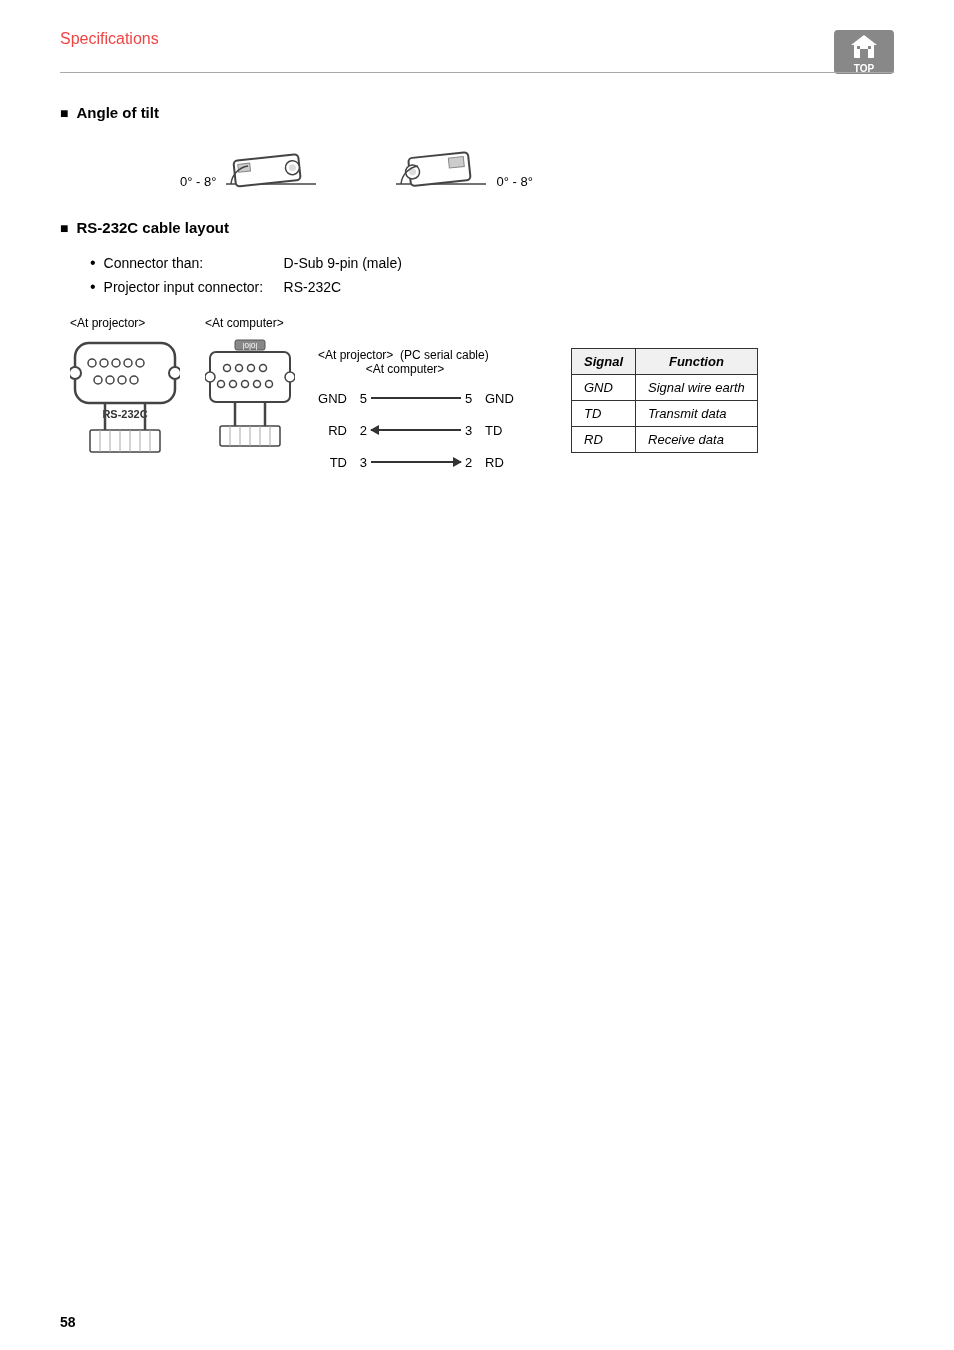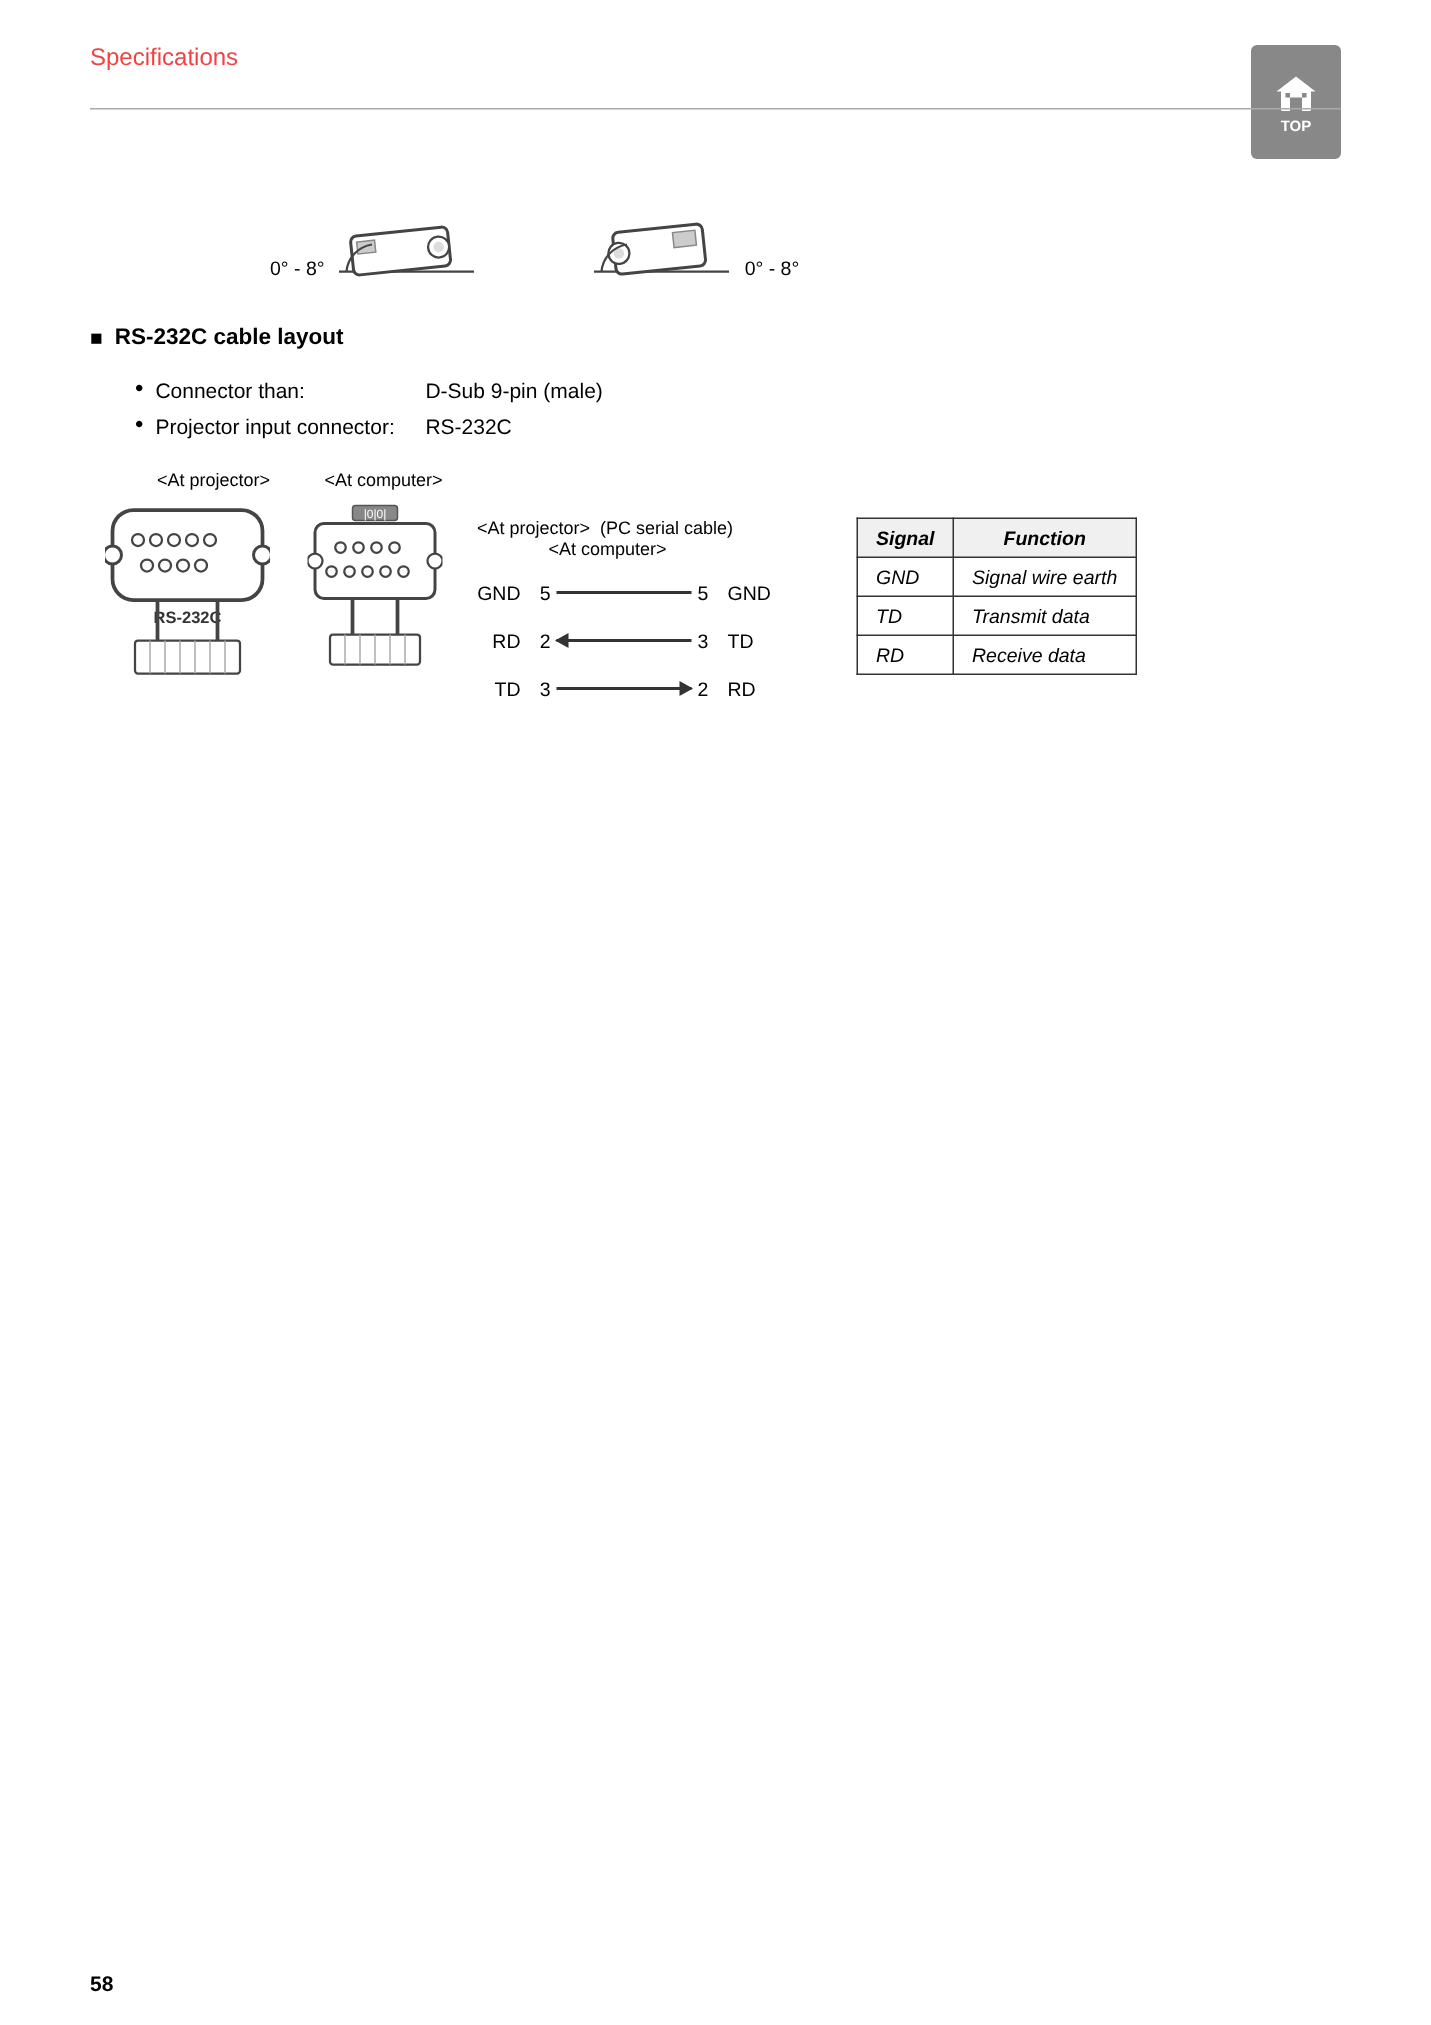--- a/index.html
+++ b/index.html
@@ -29,21 +29,21 @@
     }
 
     .page-title {
       font-size: 16px;
       color: #ef4444;
       font-weight: normal;
     }
 
     .top-icon {
       width: 60px;
-      height: 76px;
+      height: 44px;
       background: #888;
       border-radius: 4px;
       display: flex;
       flex-direction: column;
       align-items: center;
       justify-content: center;
       color: white;
       font-size: 9px;
       font-weight: bold;
     }
@@ -144,21 +144,21 @@
     .diag-row {
       display: flex;
       align-items: flex-start;
       margin-left: 10px;
       gap: 15px;
     }
 
     .diag-col {
       display: flex;
       flex-direction: column;
-      align-items: flex-end;
+      align-items: flex-start;
     }
 
     .diag-col-label {
       font-size: 12px;
       margin-bottom: 8px;
     }
 
     .table-col {
       margin-top: 0px;
       font-style: italic;
@@ -190,20 +190,21 @@
         <rect x="8" y="15" width="3" height="3" fill="#888"></rect>
         <rect x="19" y="15" width="3" height="3" fill="#888"></rect>
       </svg>
       <span style="font-size:10px;font-weight:bold;color:white;margin-top:2px;">TOP</span>
     </div>
   </div>
 
   <div style="margin-top: 30px;">
 
     <div class="tilt-section">
+      <div class="section-heading">Angle of tilt</div>
 
       <div style="display:flex; align-items:flex-end; margin-left:120px; margin-bottom:18px;">
 
         <div style="display:flex;flex-direction:column;align-items:center;margin-right:80px;">
           <div style="display:flex;align-items:flex-end;gap:10px;">
             <span style="font-size:13px;">0° - 8°</span>
 
             <svg width="90" height="50" viewBox="0 0 90 50">
 
               <line x1="0" y1="45" x2="90" y2="45" stroke="#444" stroke-width="1.5"></line>

